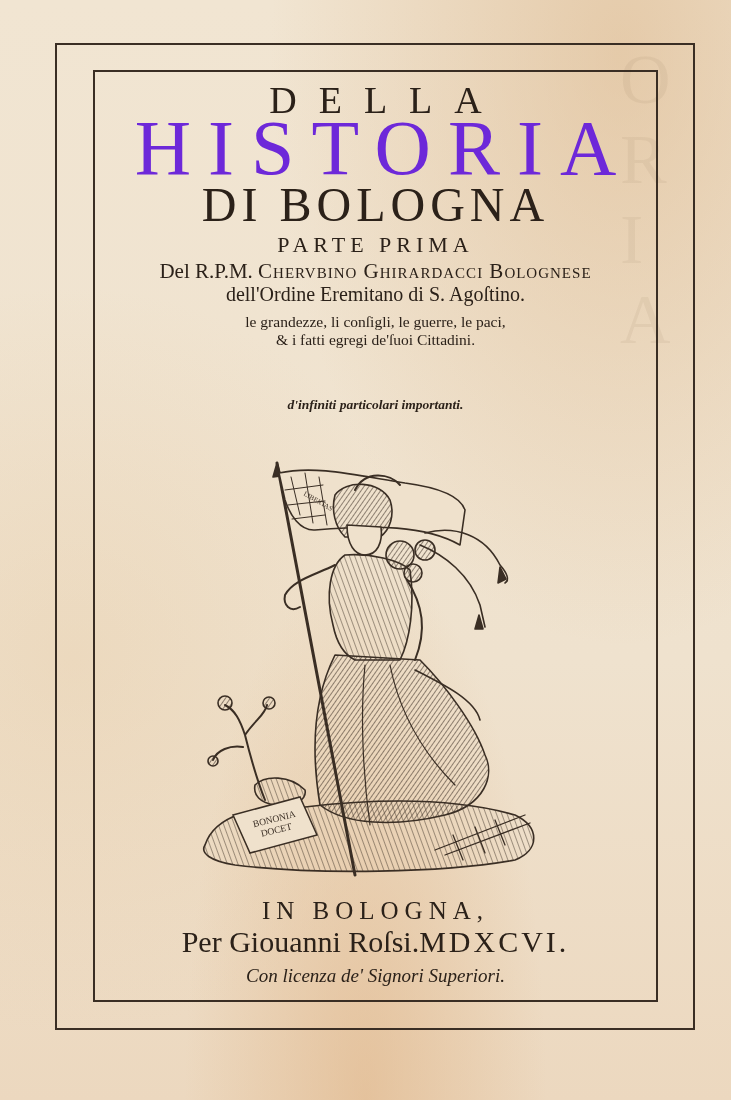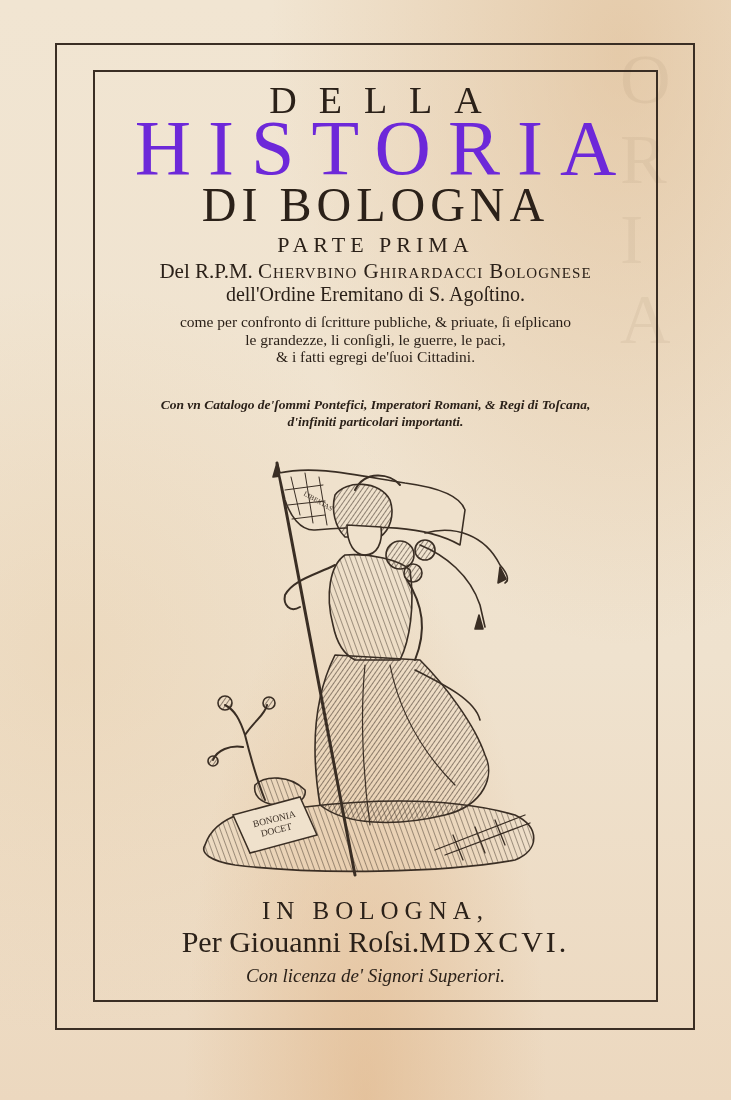--- a/index.html
+++ b/index.html
@@ -61,27 +61,25 @@
 <div class="line t-dibologna">DI BOLOGNA</div>
 <div class="line t-parte">PARTE PRIMA</div>
 
 <div class="line t-author">
   <span>Del R.P.M.</span>
   <span class="sc">Chervbino Ghirardacci Bolognese</span>
 </div>
 <div class="line t-order">dell'Ordine Eremitano di S. Agoſtino.</div>
 
 <div class="line t-desc">
-  <div>come per confronto di ſcritture publiche, &amp; priuate, ſi eſplicano</div>
   <div>le grandezze, li conſigli, le guerre, le paci,</div>
   <div>&amp; i fatti egregi de'ſuoi Cittadini.</div>
 </div>
 
 <div class="line t-ital">
-  <div>Con vn Catalogo de'ſommi Pontefici, Imperatori Romani, &amp; Regi di Toſcana,</div>
   <div>d'infiniti particolari importanti.</div>
 </div>
 
 <svg class="woodcut" viewBox="0 0 350 440" xmlns="http://www.w3.org/2000/svg">
   <defs>
     <pattern id="hatch" width="4" height="4" patternUnits="userSpaceOnUse" patternTransform="rotate(35)">
       <line x1="0" y1="0" x2="0" y2="4" stroke="#3a2e24" stroke-width="1.1"></line>
     </pattern>
     <pattern id="hatch2" width="5" height="5" patternUnits="userSpaceOnUse" patternTransform="rotate(-20)">
       <line x1="0" y1="0" x2="0" y2="5" stroke="#3a2e24" stroke-width="0.9"></line>

